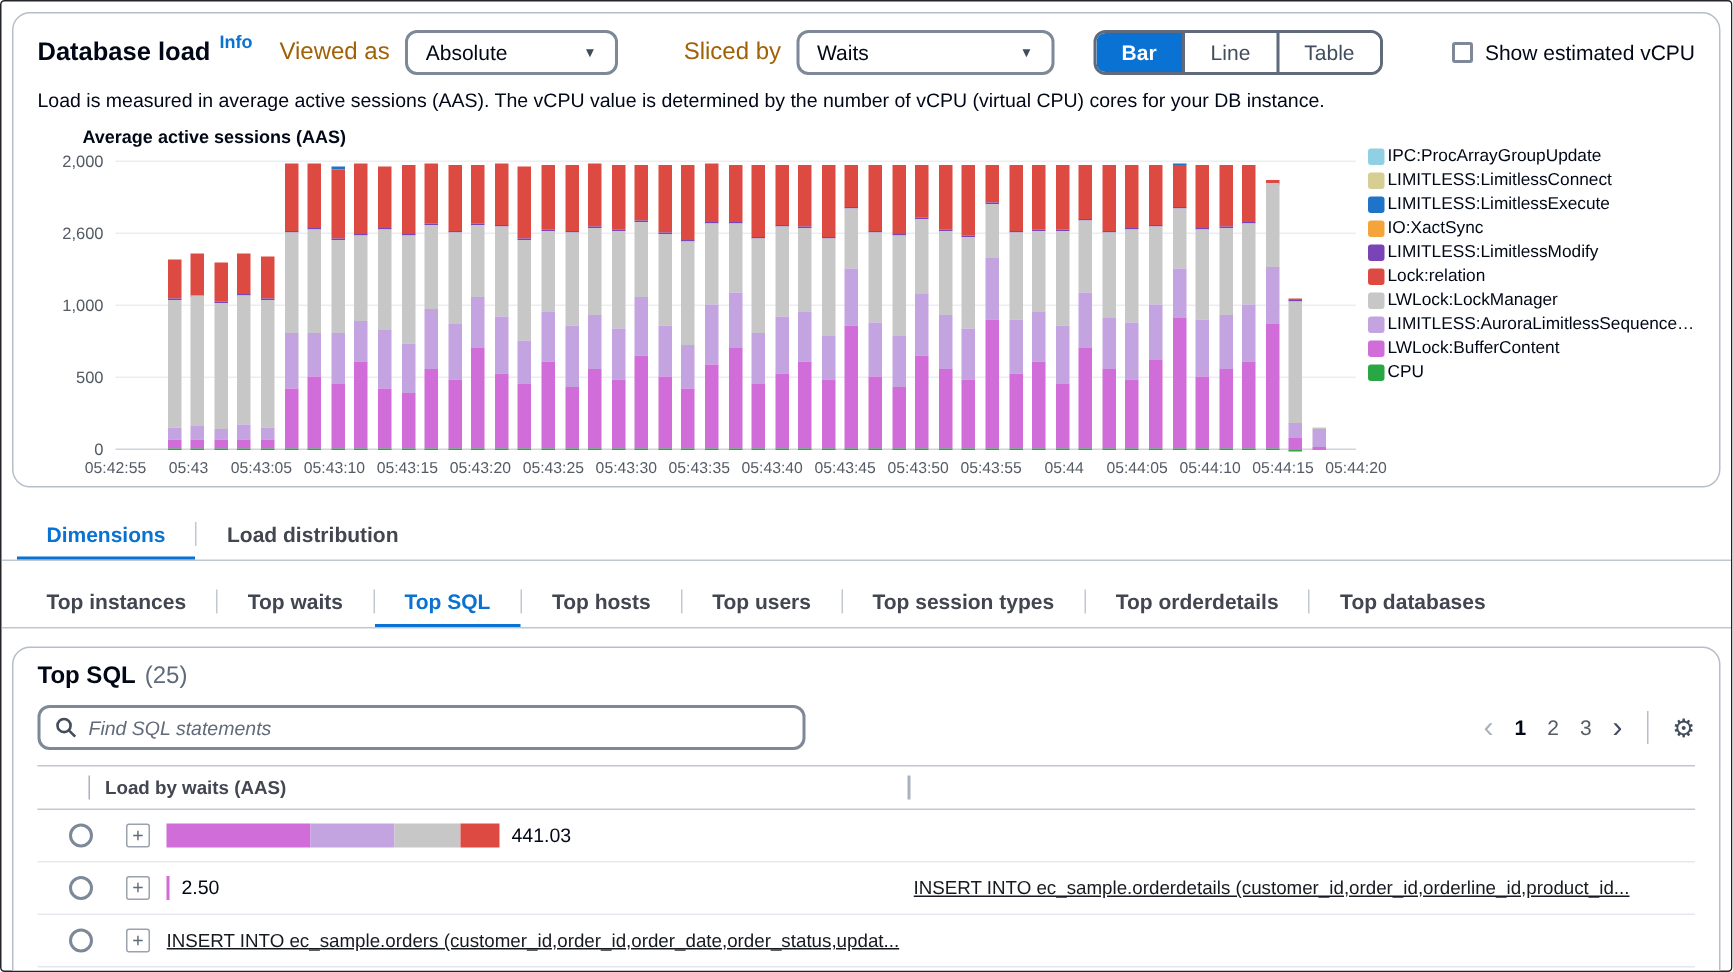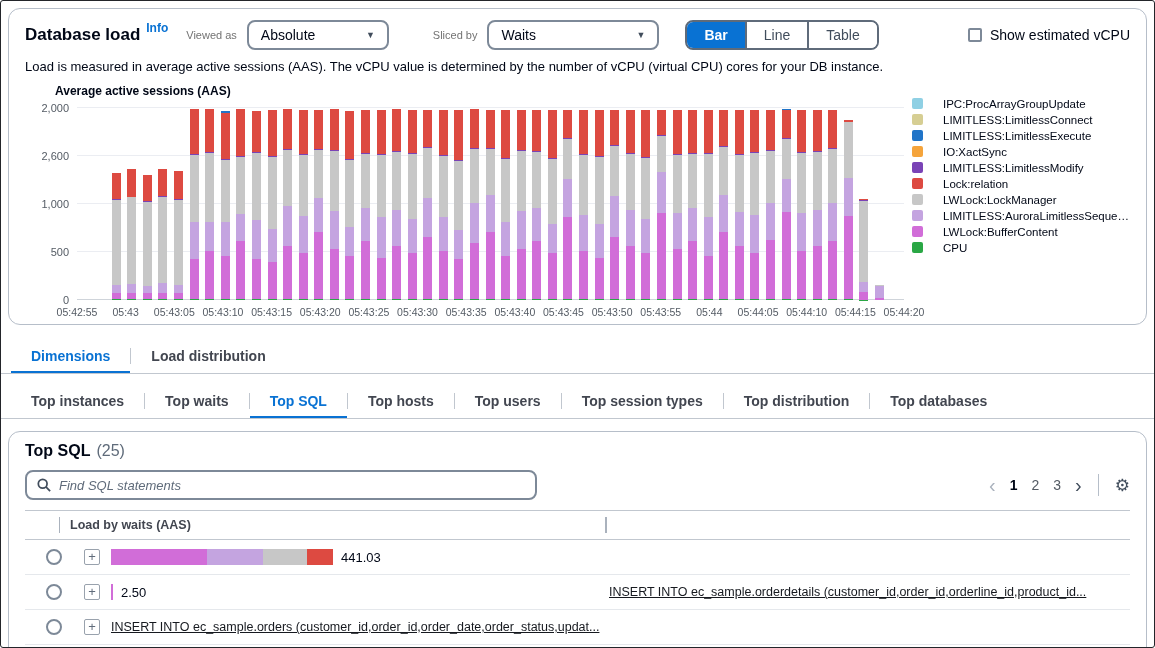--- a/index.html
+++ b/index.html
@@ -3,21 +3,21 @@
 <meta charset="utf-8">
 <style>
 *{box-sizing:border-box;margin:0;padding:0}
 body{font-family:"Liberation Sans",sans-serif;background:#fff}
 .page{position:relative;width:1155px;height:648px;border:1px solid #23252a;border-radius:3px;background:#fff;overflow:hidden}
 .card{border:1px solid #b6bec9;border-radius:12px;background:#fff}
 .chart-card{margin:7px 7px 0;padding:9px 16px 4px}
 .card-header{display:flex;align-items:center;height:34px}
 .title{font-size:17px;font-weight:700;color:#000716}
 .info-link{font-size:12px;font-weight:700;color:#0972d3;margin-left:6px;align-self:flex-start;margin-top:3px;cursor:pointer;text-decoration:none}
-.field-label{font-size:11px;color:#737373}
+.field-label{font-size:16px;color:#a16207}
 .viewed-label{margin-left:18px}
 .sliced-label{margin-left:44px}
 .select{display:inline-flex;align-items:center;justify-content:space-between;gap:10px;height:30px;min-width:142px;margin-left:10px;padding:0 12px;border:2px solid #7d8998;border-radius:8px;font-size:14px;color:#000716;cursor:pointer;background:#fff}
 .select.wide{min-width:172px}
 .caret{font-size:9px;color:#414d5c}
 .segmented{display:inline-flex;height:30px;margin-left:26px;border:2px solid #5f6b7a;border-radius:8px;overflow:hidden}
 .seg{height:100%;border:none;border-left:2px solid #5f6b7a;background:#fff;color:#414d5c;font-family:inherit;font-size:14px;padding:0 17px;cursor:pointer}
 .seg:first-child{border-left:none}
 .seg.selected{background:#0972d3;color:#fff;font-weight:700}
 .vcpu{margin-left:auto;display:flex;align-items:center;gap:8px;font-size:14px;color:#000716;cursor:pointer}
@@ -29,21 +29,21 @@
 .plot{position:relative;height:192px;margin-left:52px;margin-right:4px}
 .gridline{position:absolute;left:0;right:0;height:1px;background:#ebedf2;z-index:0}
 .gridline.base{background:#cfd4da}
 .ylabel{position:absolute;right:calc(100% + 8px);width:44px;text-align:right;font-size:11px;color:#545b64;transform:translateY(50%)}
 .bars{position:absolute;left:4.2%;right:2.4%;top:0;bottom:0;display:flex;justify-content:space-between;align-items:flex-end;z-index:1}
 .bar{width:9px;display:flex;flex-direction:column-reverse;flex:none}
 .seg-s{width:100%}
 .xticks{position:relative;height:20px;margin-left:52px;margin-right:4px}
 .xtick{position:absolute;top:6px;transform:translateX(-50%);font-size:10.5px;color:#545b64;white-space:nowrap}
 .legend{width:222px;padding:14px 0 0 4px}
-.legend-item{display:flex;gap:20px;margin-bottom:4px}
+.legend-item{display:flex;align-items:center;gap:2px;margin-bottom:4px}
 .swatch{width:11px;height:11px;border-radius:2px;flex:none}
 .legend-label{font-size:11.5px;color:#000716;white-space:nowrap;overflow:hidden;text-overflow:ellipsis}
 .tabs,.subtabs{display:flex;align-items:center;border-bottom:1px solid #c1c7cf;padding:0 10px}
 .tabs{margin-top:14px}
 .subtabs{margin-top:10px}
 .tab{padding:9px 20px;font-size:14px;font-weight:700;color:#424650;cursor:pointer}
 .tab.active{color:#0972d3;box-shadow:inset 0 -2px 0 #0972d3}
 .tabdiv{width:1px;height:16px;background:#c1c7cf}
 .sql-card{margin:12px 7px 0;padding:10px 16px 30px}
 .sql-title-row{display:flex;align-items:baseline;gap:6px}
@@ -64,21 +64,21 @@
 .table{margin-top:10px}
 .thead{display:flex;align-items:center;height:30px;border-top:1px solid #c1c7cf;border-bottom:1px solid #c1c7cf;font-size:12.5px;font-weight:700;color:#424650;padding-left:34px}
 .vdiv{width:1px;height:16px;background:#aab2bd;flex:none}
 .th-load{width:545px;padding-left:10px}
 .th-sql{flex:1;padding-left:10px}
 .trow{display:flex;align-items:center;height:35px;border-bottom:1px solid #e5e8ec;padding-left:10px}
 .cell-radio{width:38px;display:flex;justify-content:center;flex:none}
 .radio{width:16px;height:16px;border:2px solid #7d8998;border-radius:50%;background:#fff;cursor:pointer}
 .cell-expand{width:38px;display:flex;justify-content:center;flex:none}
 .expand{width:16px;height:16px;border:1px solid #99a2ad;border-radius:2px;color:#5f6b7a;font-size:13px;line-height:13px;text-align:center;cursor:pointer;background:#fff}
-.cell-bar{width:498px;display:flex;align-items:center;flex:none}
+.cell-bar{width:498px;display:flex;flex:none}
 .loadbar{display:flex;height:16px}
 .loadseg{height:100%}
 .loadval{margin-left:8px;font-size:13px;color:#000716}
 .cell-sql{flex:1;min-width:0;padding-right:14px}
 .sqllink{font-size:12.5px;color:#16191f;text-decoration:underline;white-space:nowrap;overflow:hidden;text-overflow:ellipsis;display:block;cursor:pointer}
 .trow.partial{border-bottom:none}
 </style>
 </head>
 <body>
 
@@ -602,21 +602,21 @@
       <div class="tab">Top waits</div>
       <span class="tabdiv"></span>
       <div class="tab active">Top SQL</div>
       <span class="tabdiv"></span>
       <div class="tab">Top hosts</div>
       <span class="tabdiv"></span>
       <div class="tab">Top users</div>
       <span class="tabdiv"></span>
       <div class="tab">Top session types</div>
       <span class="tabdiv"></span>
-      <div class="tab">Top distribution</div>
+      <div class="tab">Top orderdetails</div>
       <span class="tabdiv"></span>
       <div class="tab">Top databases</div>
     </div>
 
   <section class="card sql-card">
     <div class="sql-title-row">
       <h2 class="sql-title">Top SQL</h2>
       <span class="count">(25)</span>
     </div>
     <div class="controls-row">

